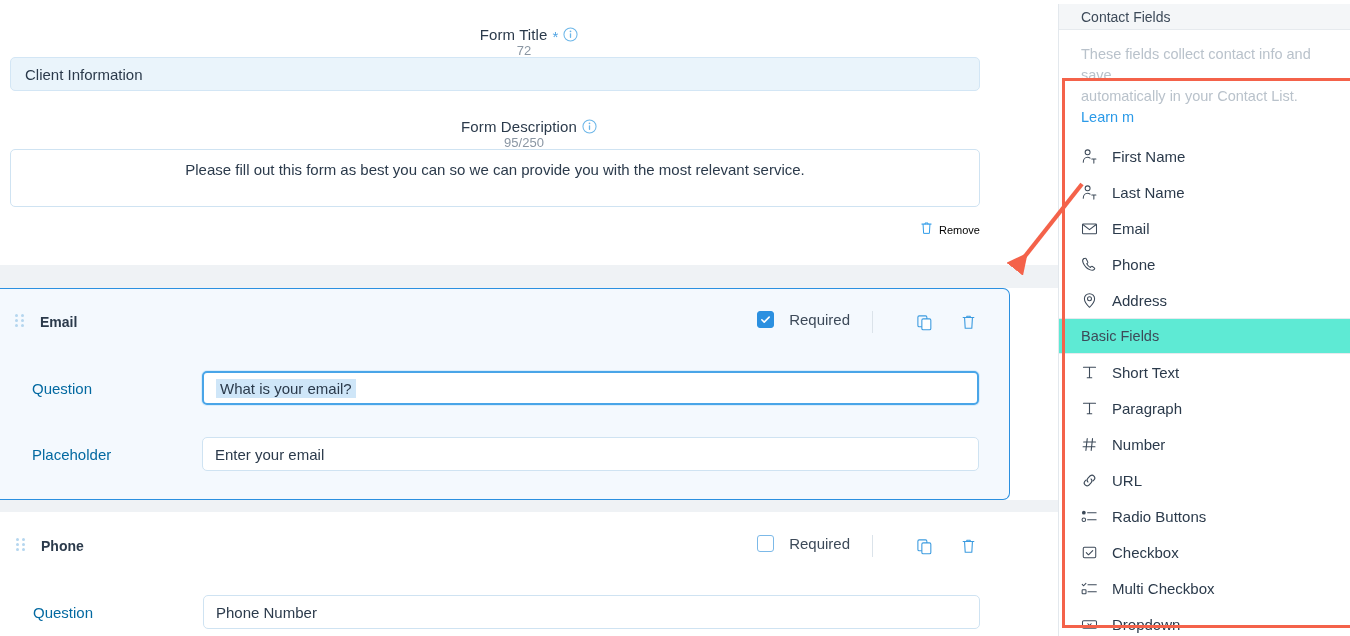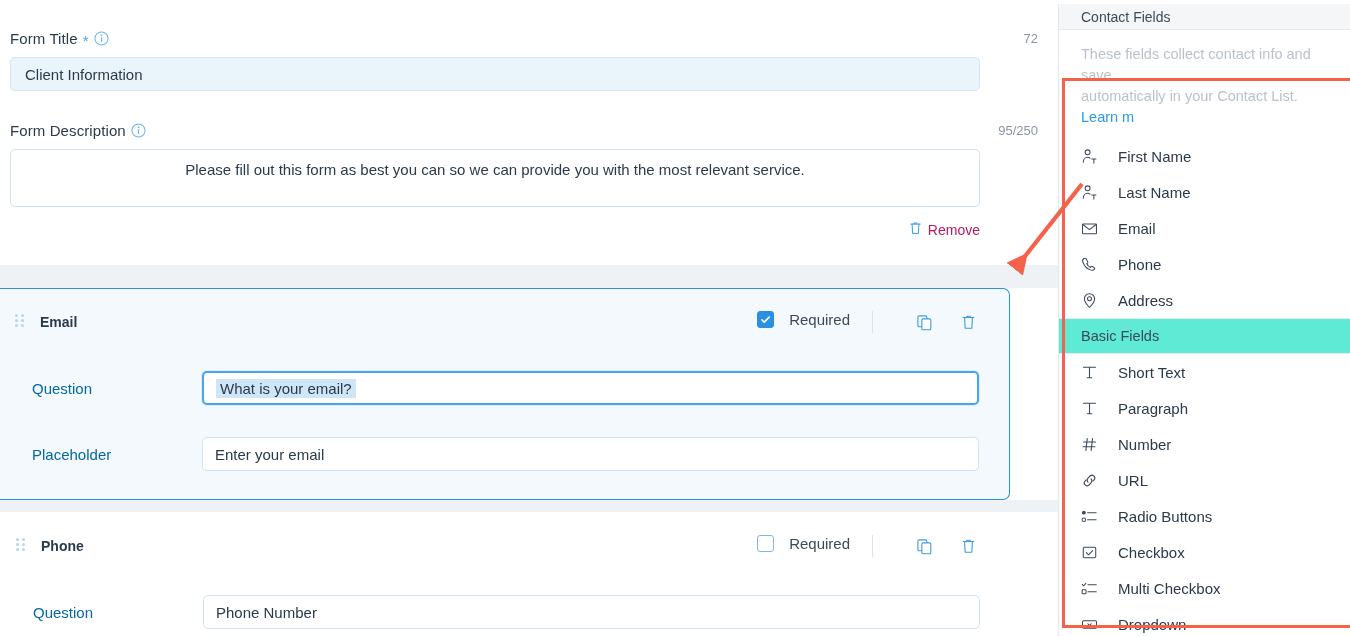--- a/index.html
+++ b/index.html
@@ -31,22 +31,22 @@
     left: 0; top: 0;
     width: 1058px;
     height: 265px;
     background: #ffffff;
     padding: 0 10px;
   }
 
   .label-row {
     display: flex;
     align-items: center;
-    justify-content: space-between;
     height: 24px;
+    flex-direction: column;
   }
   .label-left {
     display: flex;
     align-items: center;
     gap: 5px;
   }
   .field-label {
     font-size: 15px;
     color: #2b3a4b;
     letter-spacing: 0.1px;
@@ -102,22 +102,22 @@
 
   .remove-row {
     width: 970px;
     display: flex;
     justify-content: flex-end;
     align-items: center;
     margin-top: 14px;
     gap: 6px;
   }
   .remove-link {
-    font-size: 14px;
-    color: #be185d;
+    font-size: 11px;
+    color: #000000;
     cursor: pointer;
   }
 
   
   .gap-band {
     position: absolute;
     left: 0;
     width: 1058px;
     height: 23px;
     background: #eff2f5;
@@ -284,21 +284,21 @@
   }
   .field-list {
     margin: 0; padding: 0;
     list-style: none;
   }
   .field-item {
     height: 36px;
     display: flex;
     align-items: center;
     padding-left: 22px;
-    gap: 20px;
+    gap: 14px;
     cursor: grab;
   }
   .fi-icon {
     width: 17px; height: 17px;
     display: inline-flex;
     align-items: center;
     justify-content: center;
     color: #3d4a59;
     flex: 0 0 17px;
   }

